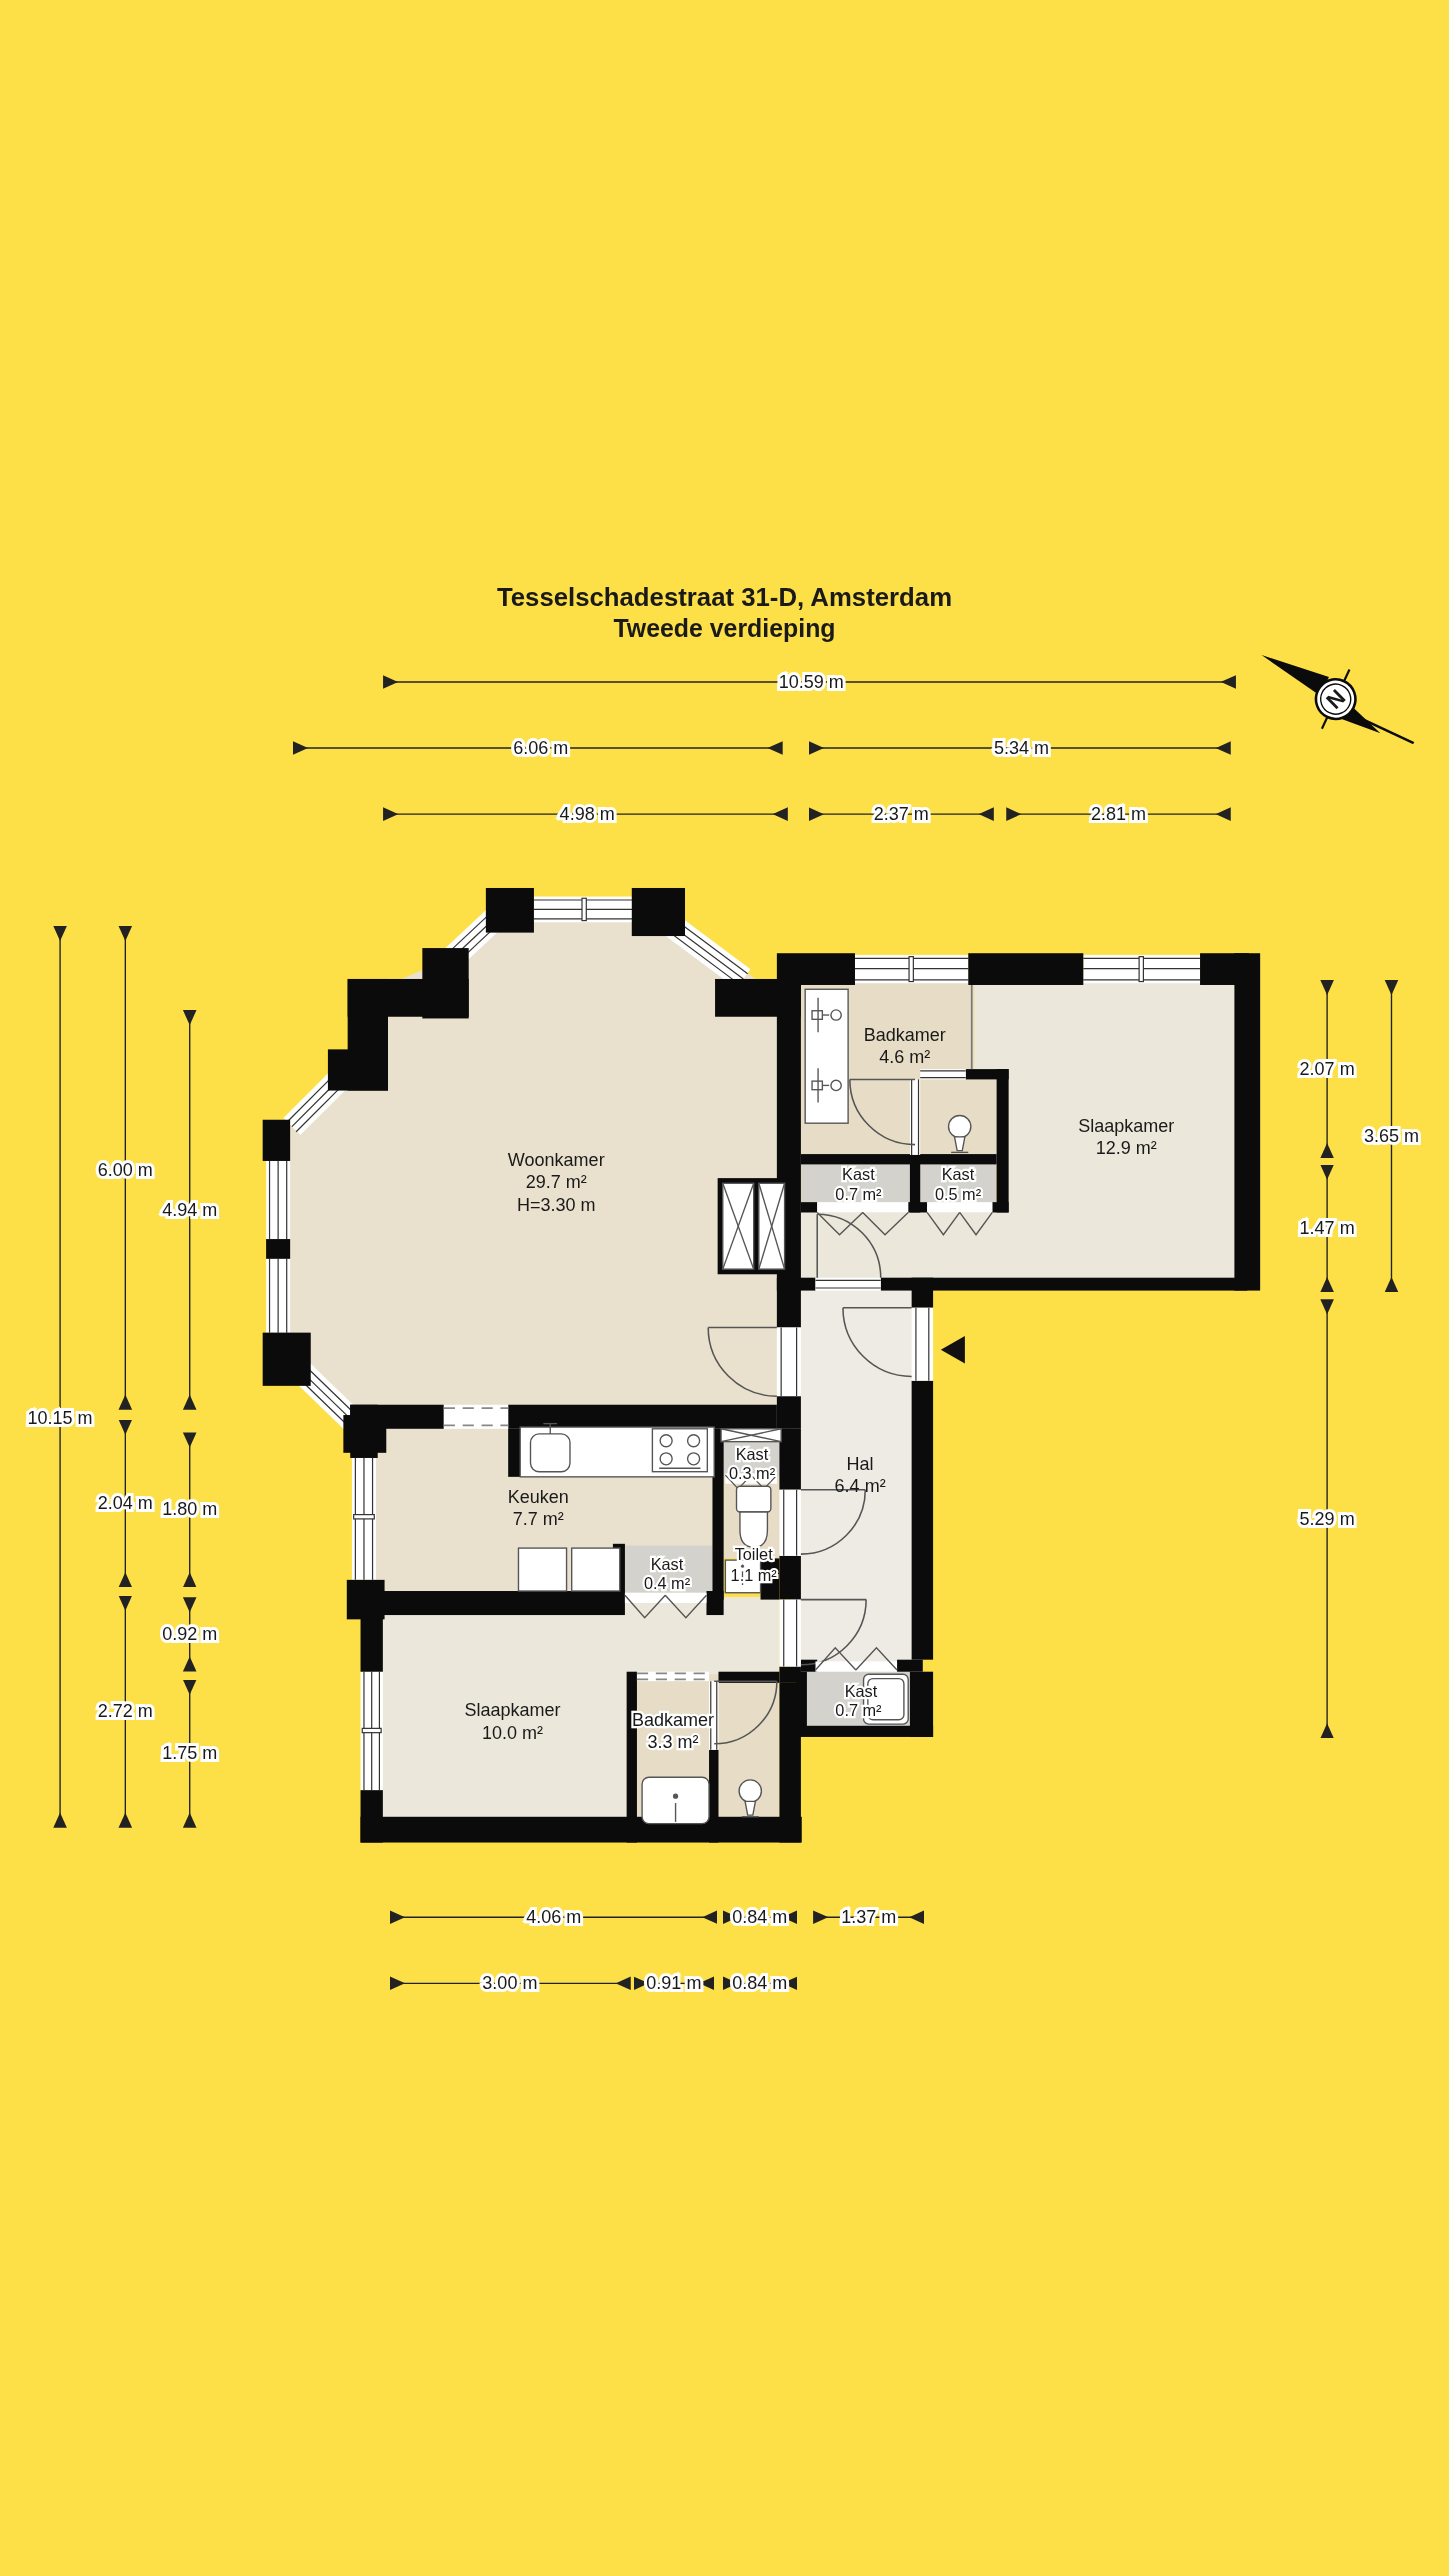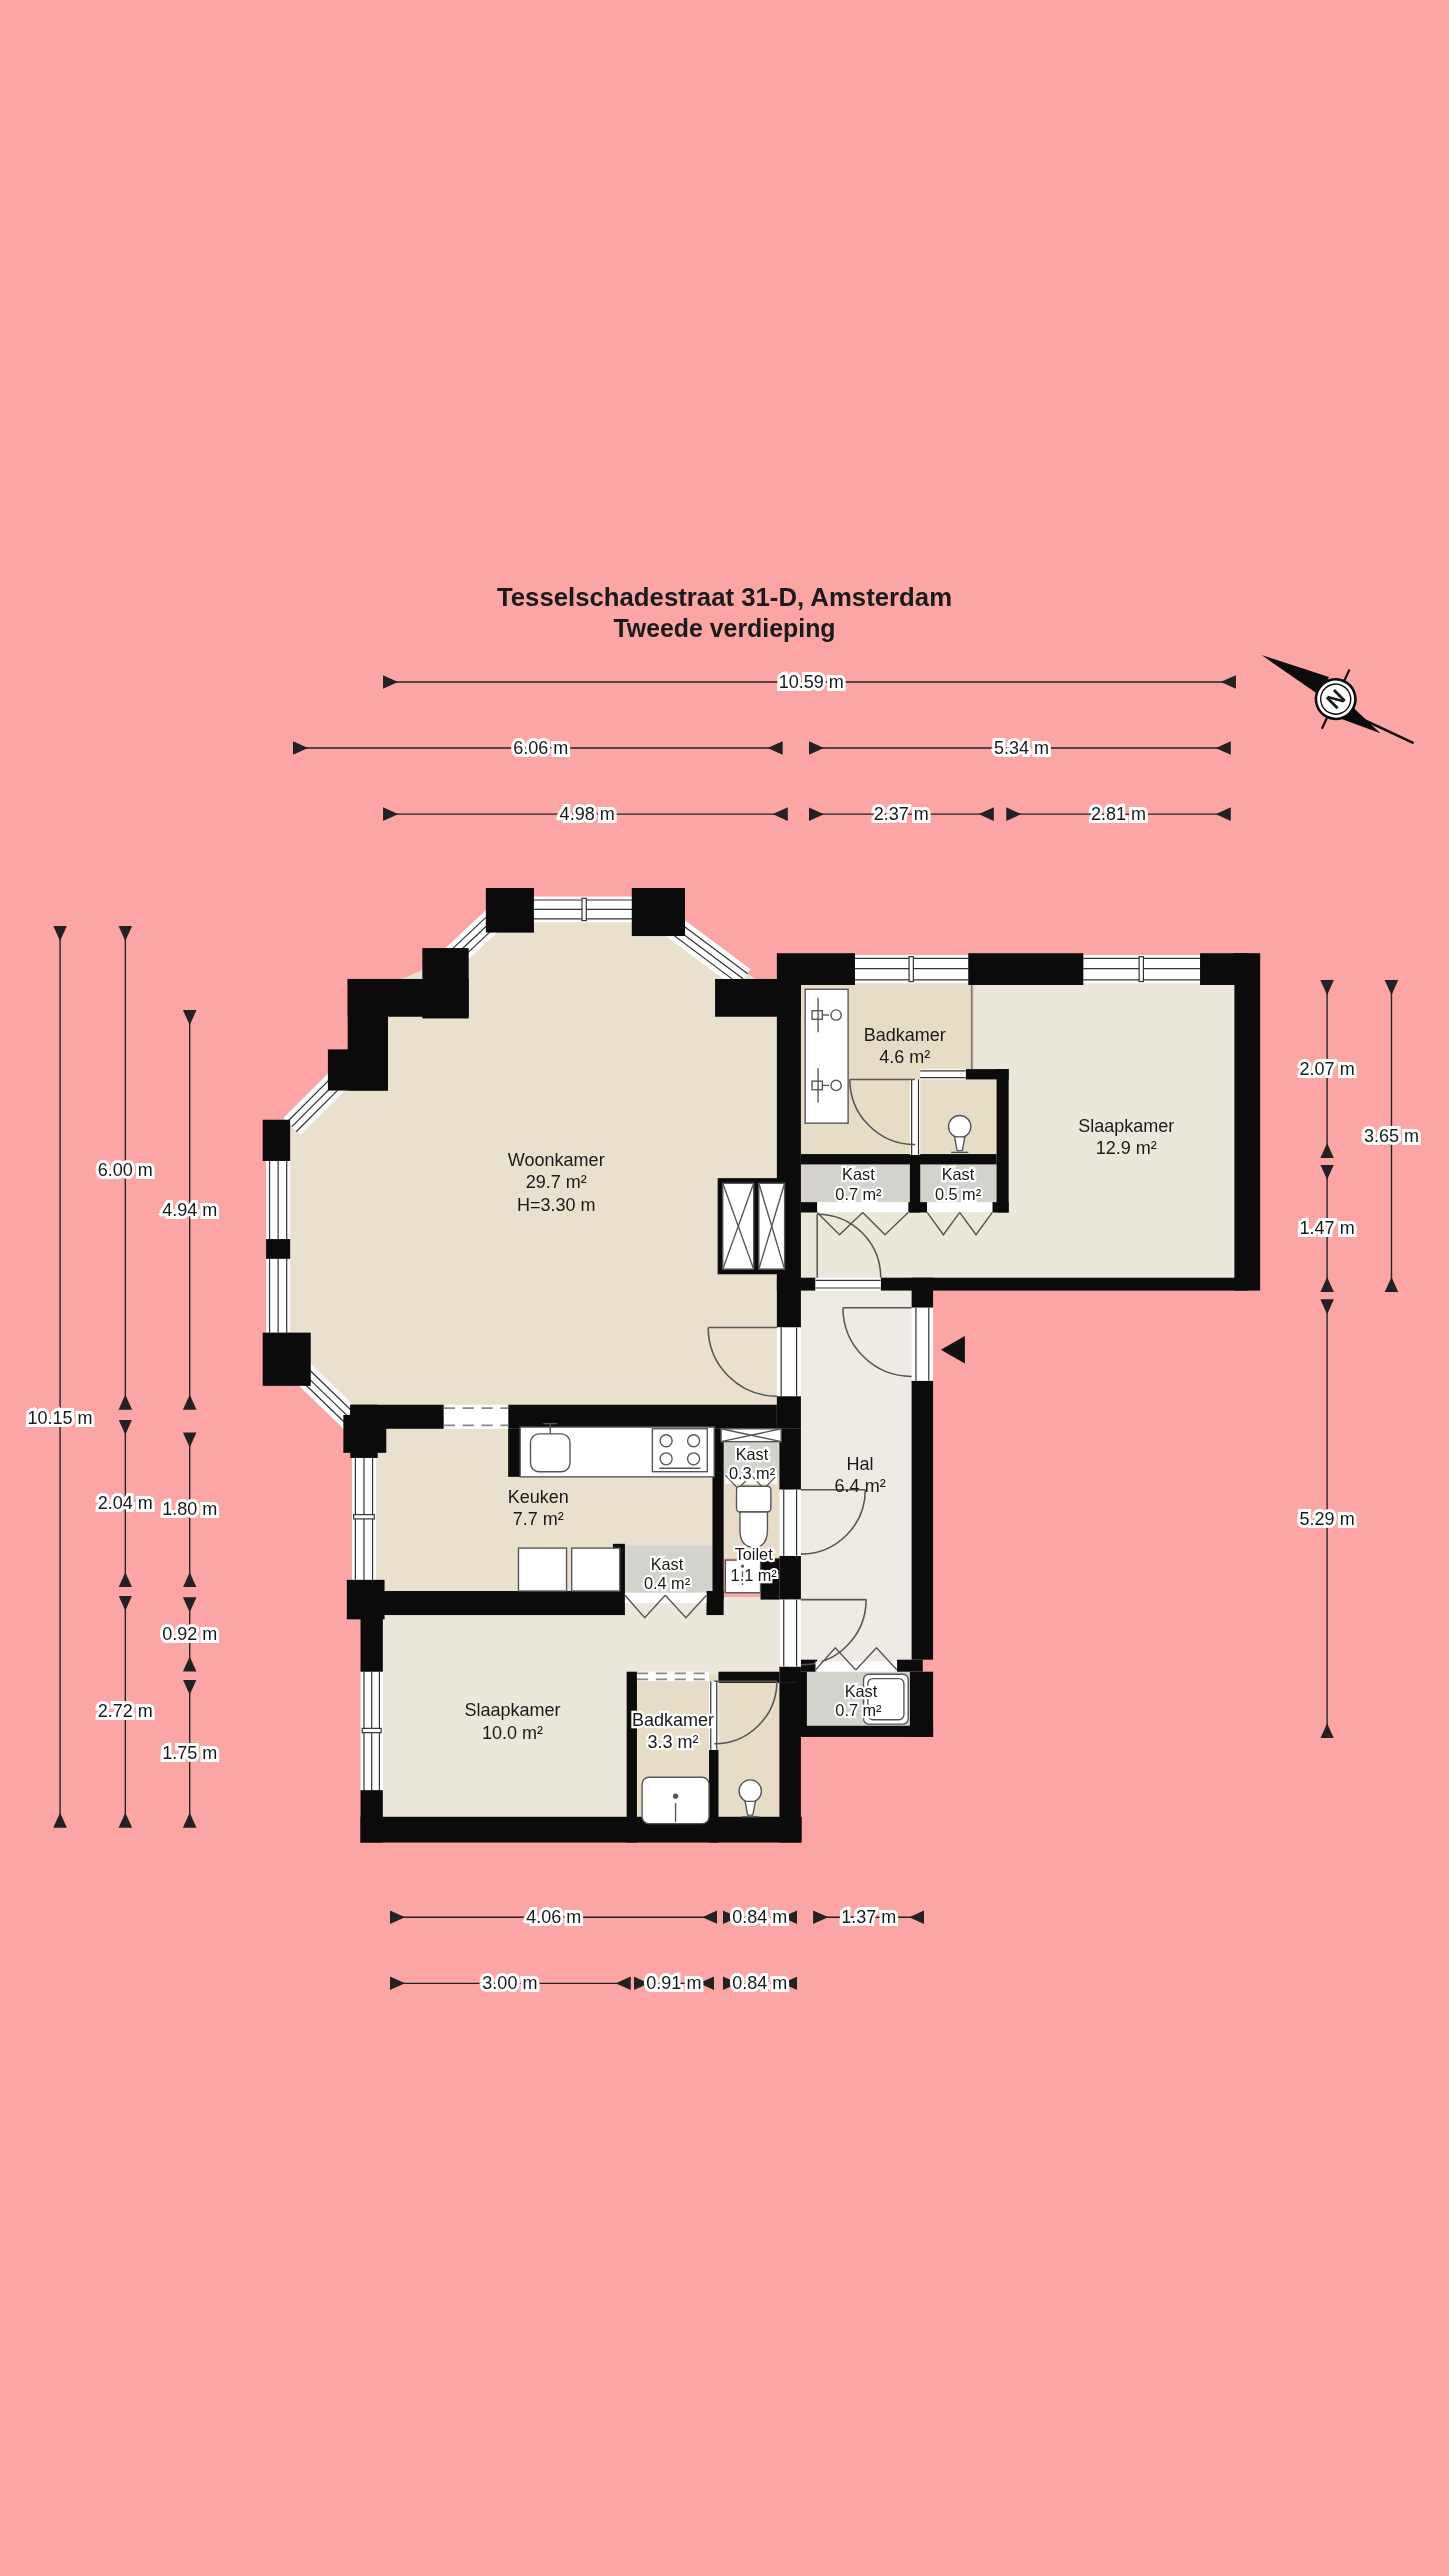--- a/index.html
+++ b/index.html
@@ -1,16 +1,16 @@
 <!DOCTYPE html>
 <html style="font-size:13.7px"><head>
 <meta charset="utf-8">
 <style>
   html,body{margin:0;padding:0;background:#ffffff;}
-  .canvas{position:relative;width:1449px;height:2576px;background:#fca5a5;overflow:hidden;
+  .canvas{position:relative;width:1449px;height:2576px;background:#fde047;overflow:hidden;
           font-family:"Liberation Sans", sans-serif;}
   svg{position:absolute;left:0;top:0;}
   text{fill:#1a1a1a;}
   .title1{font-size:30px;font-weight:bold;}
   .title2{font-size:29px;font-weight:bold;}
   .room{font-size:21px;}
   .rooms{font-size:19px;}
   .dim{font-size:21px;paint-order:stroke fill;stroke:#ffffff;stroke-width:7px;}
   .halo{paint-order:stroke fill;stroke:#ffffff;stroke-width:5px;}
   .wall{fill:#0b0b0b;}

